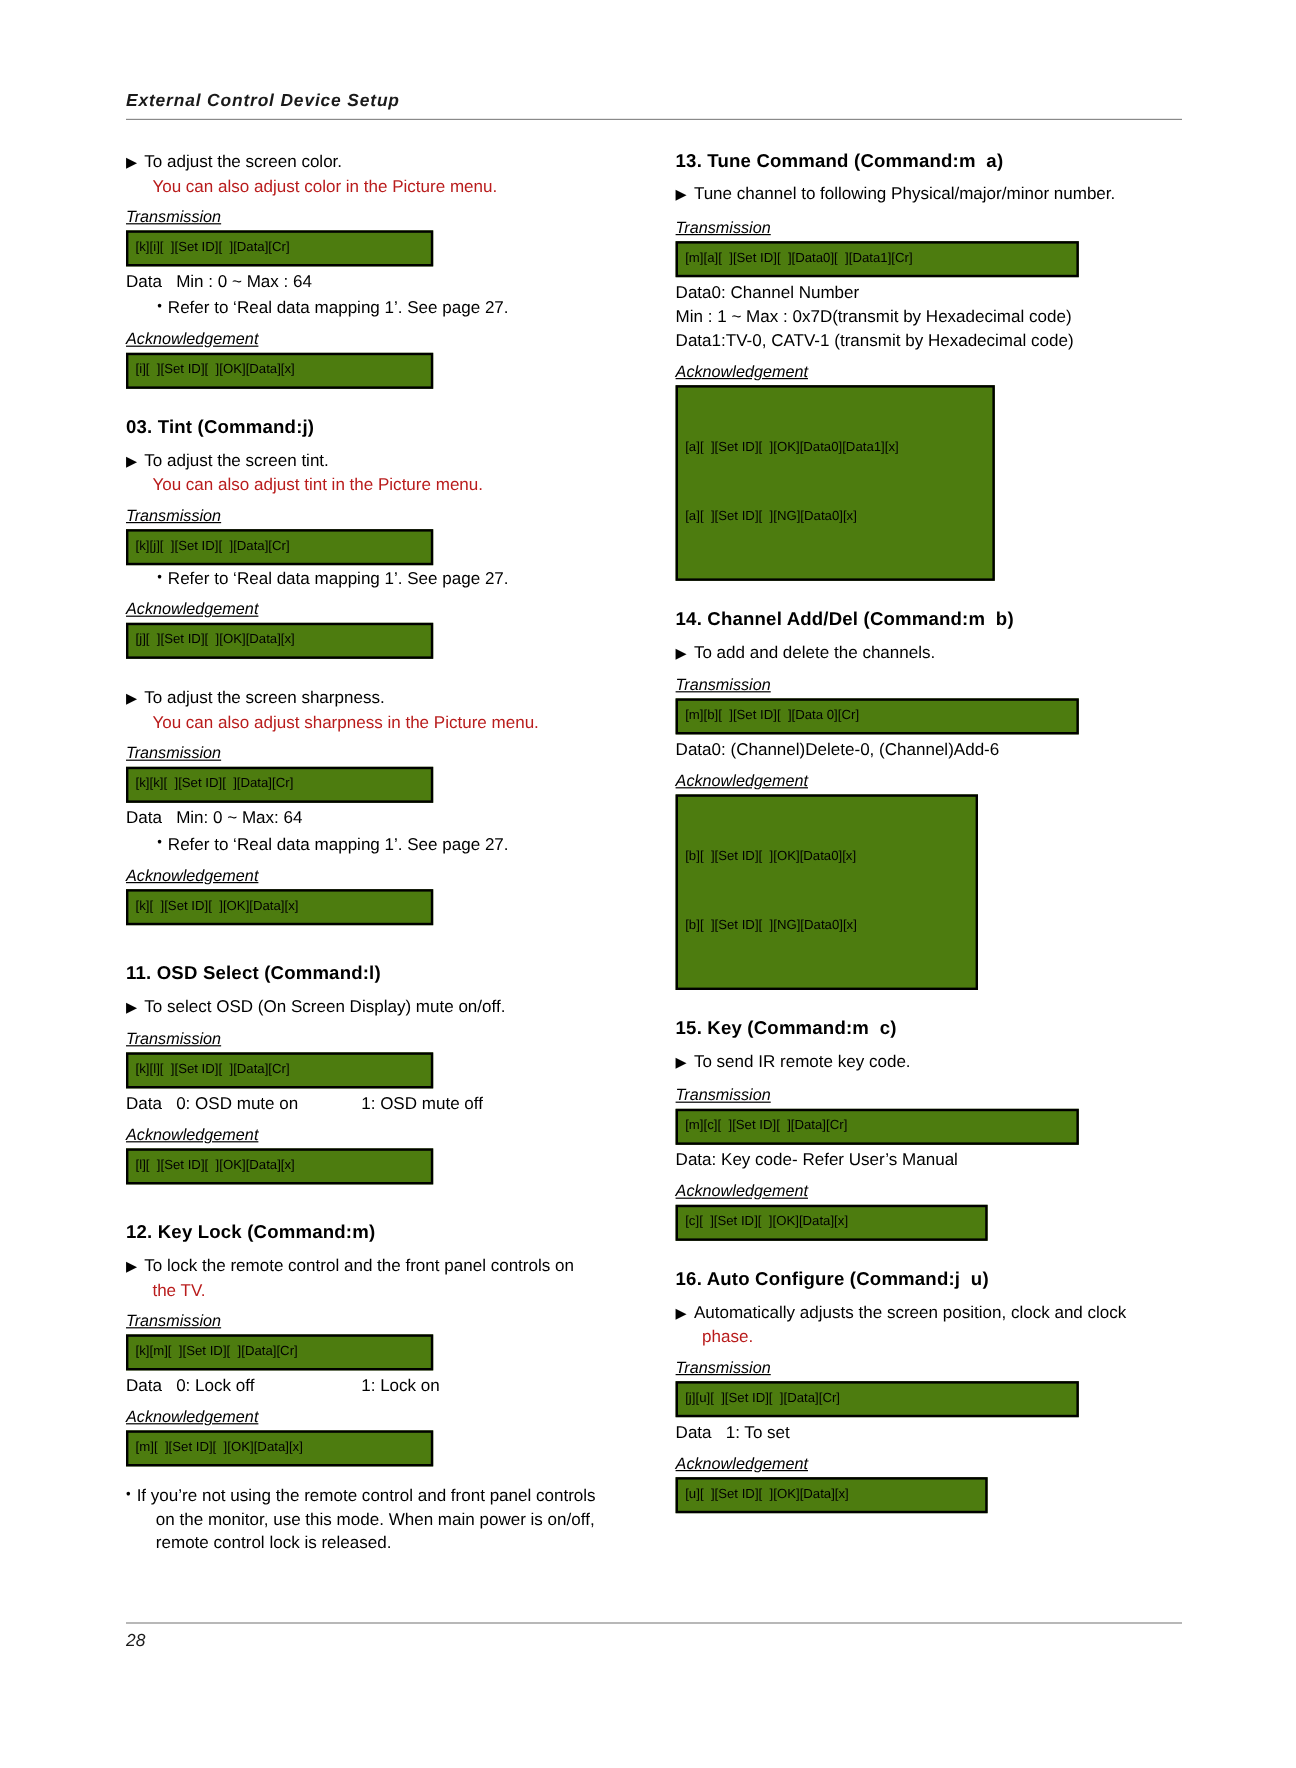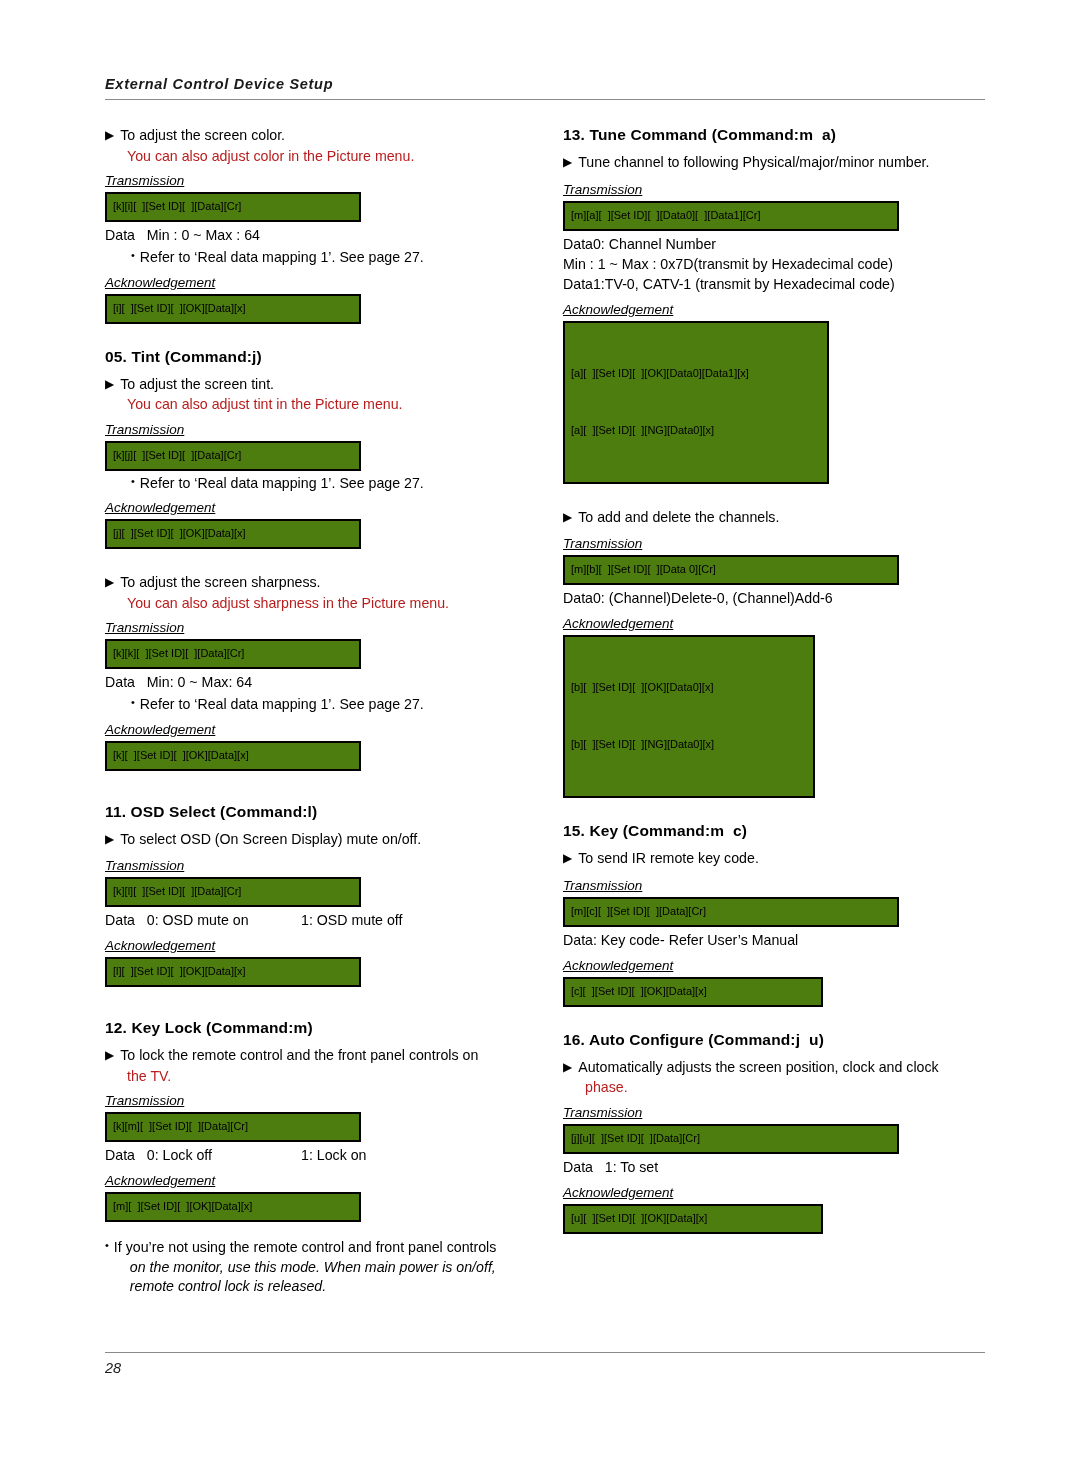--- a/index.html
+++ b/index.html
@@ -165,21 +165,21 @@
 
   .note-block {
     display: flex;
     align-items: flex-start;
     margin-top: 16px;
     font-size: 14.2px;
     line-height: 19.5px;
     color: #000;
   }
   .note-block .note-body { }
-  .note-cont { margin-left: 16px; font-style: italic; }
+  .note-cont { margin-left: 16px; }
   .spacer-md { height: 22px; }
   .spacer-lg { height: 30px; }
 </style>
 </head>
 <body>
 
 <div class="page">
 
   <div class="header">
     <div class="header-title">External Control Device Setup</div>
@@ -201,21 +201,21 @@
         <span class="dot">•</span>
         <span class="bullet-text">Refer to ‘Real data mapping 1’. See page 27.</span>
       </div>
       <div class="label-ul">Acknowledgement</div>
       <div class="cmd-box w-left">[i][  ][Set ID][  ][OK][Data][x]</div>
     </div>
 
     <div class="spacer-md"></div>
 
     <div class="section">
-      <div class="sec-title">05. Tint (Command:j)</div>
+      <div class="sec-title">03. Tint (Command:j)</div>
       <div class="desc-row">
         <span class="tri">▶</span>
         <span class="desc-text">To adjust the screen tint.</span>
       </div>
       <div class="desc-cont">You can also adjust tint in the Picture menu.</div>
       <div class="label-ul">Transmission</div>
       <div class="cmd-box w-left">[k][j][  ][Set ID][  ][Data][Cr]</div>
       <div class="bullet-row indent">
         <span class="dot">•</span>
         <span class="bullet-text">Refer to ‘Real data mapping 1’. See page 27.</span>
@@ -306,20 +306,21 @@
       <div class="label-ul">Acknowledgement</div>
       <div class="cmd-box w-rightack">
         <div>[a][  ][Set ID][  ][OK][Data0][Data1][x]</div>
         <div>[a][  ][Set ID][  ][NG][Data0][x]</div>
       </div>
     </div>
 
     <div class="spacer-md"></div>
 
     <div class="section">
+      <div class="sec-title">14. Channel Add/Del (Command:m  b)</div>
       <div class="desc-row">
         <span class="tri">▶</span>
         <span class="desc-text">To add and delete the channels.</span>
       </div>
       <div class="label-ul">Transmission</div>
       <div class="cmd-box w-rightwide">[m][b][  ][Set ID][  ][Data 0][Cr]</div>
       <div class="data-line">Data0: (Channel)Delete-0, (Channel)Add-6</div>
       <div class="label-ul">Acknowledgement</div>
       <div class="cmd-box w-rightack2">
         <div>[b][  ][Set ID][  ][OK][Data0][x]</div>

